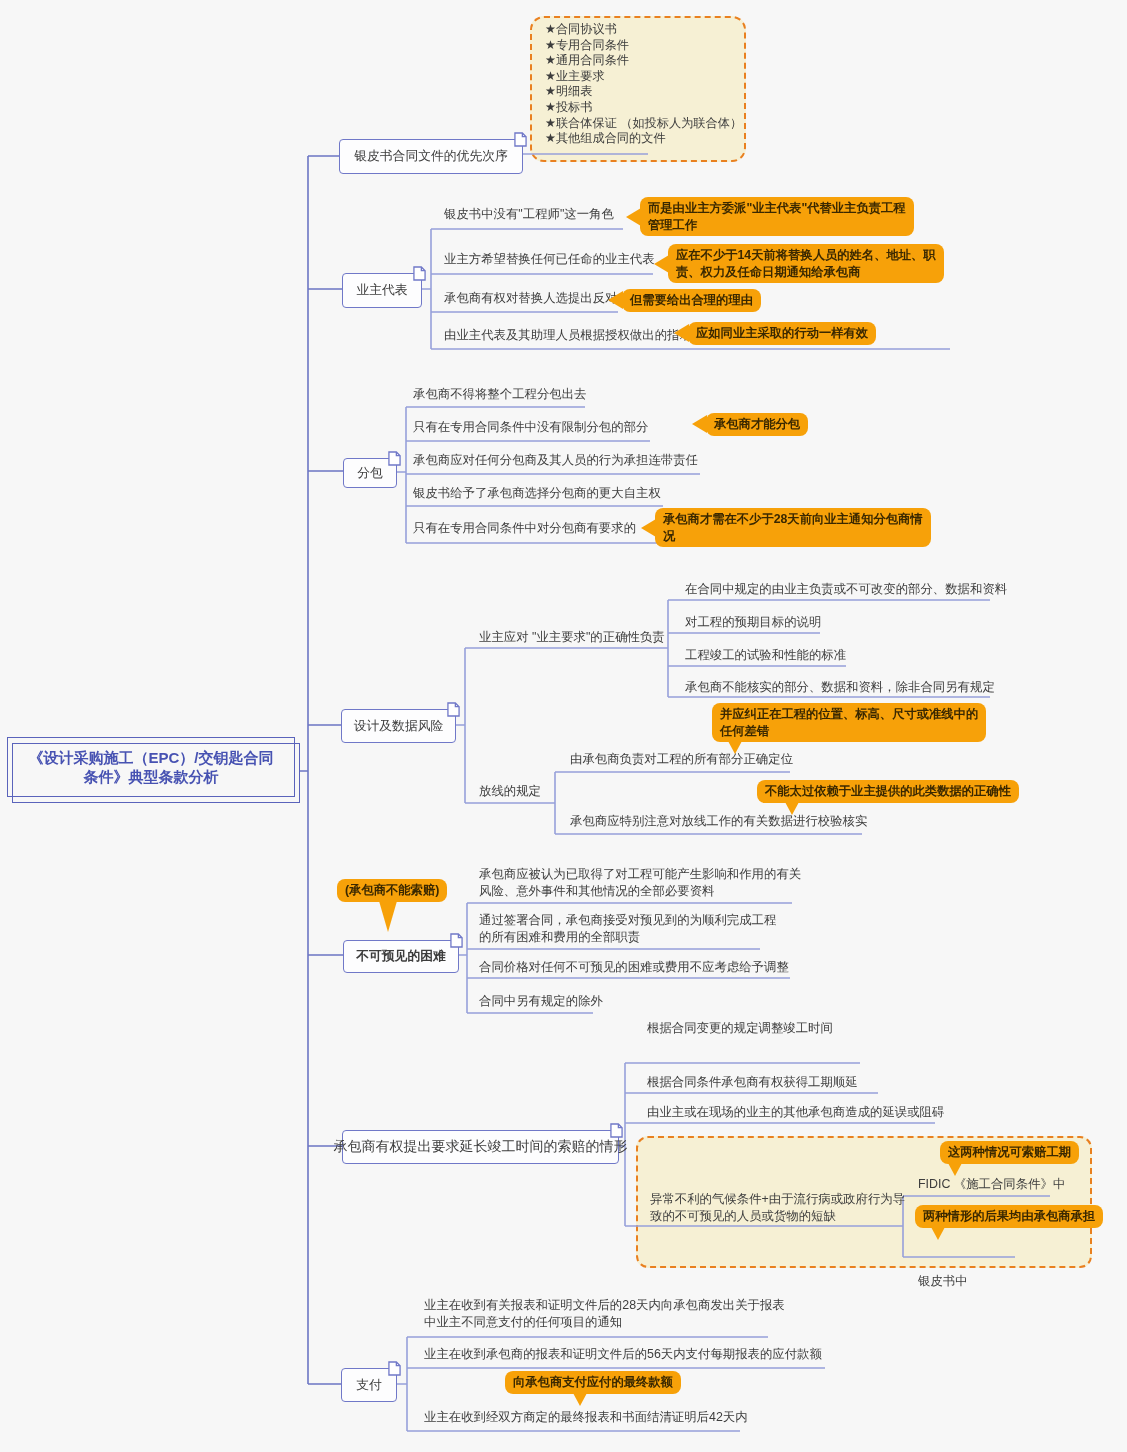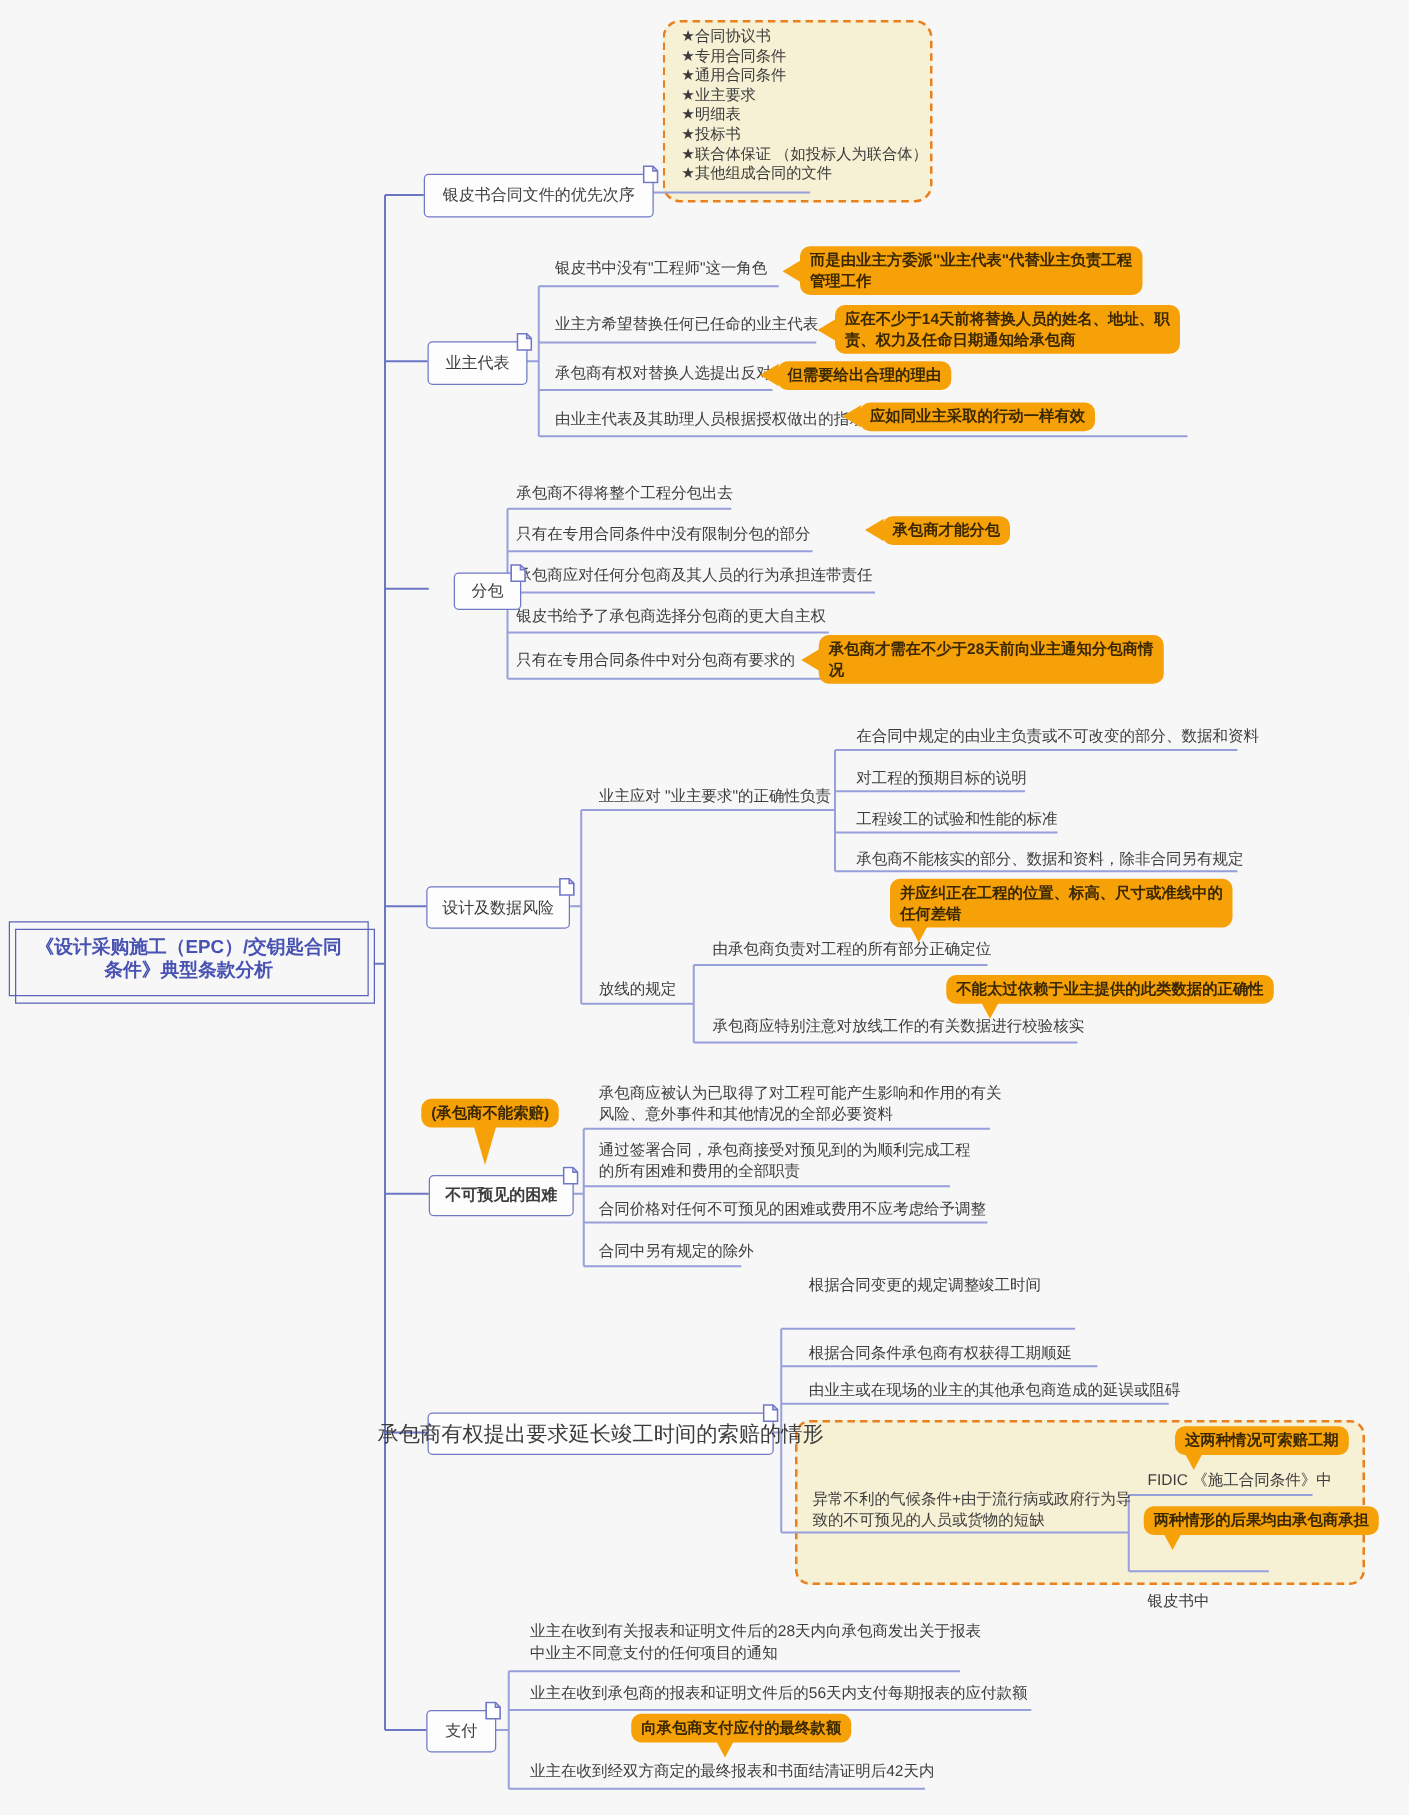--- a/index.html
+++ b/index.html
@@ -91,21 +91,21 @@
   <div class="callout tl" style="left:640px;top:197px;">而是由业主方委派"业主代表"代替业主负责工程
 管理工作</div>
   <div class="leaf" style="left:444px;top:251px;">业主方希望替换任何已任命的业主代表</div>
   <div class="callout tl" style="left:668px;top:244px;">应在不少于14天前将替换人员的姓名、地址、职
 责、权力及任命日期通知给承包商</div>
   <div class="leaf" style="left:444px;top:290px;">承包商有权对替换人选提出反对</div>
   <div class="callout tl" style="left:622px;top:289px;">但需要给出合理的理由</div>
   <div class="leaf" style="left:444px;top:327px;">由业主代表及其助理人员根据授权做出的指示</div>
   <div class="callout tl" style="left:688px;top:322px;">应如同业主采取的行动一样有效</div>
 
-  <div class="node" style="left:343px;top:458px;width:52px;height:28px;margin-left:20px;">
+  <div class="node" style="left:343px;top:458px;width:52px;height:28px;">
     <span>分包</span>
     <svg class="note-ic" viewBox="0 0 14 16">
       <path d="M1 1 h8 l4 4 v10 h-12 z" fill="#fff" stroke="#7078c8" stroke-width="1.4"></path>
       <path d="M9 1 v4 h4" fill="none" stroke="#7078c8" stroke-width="1.4"></path>
     </svg>
   </div>
   <div class="leaf" style="left:413px;top:386px;">承包商不得将整个工程分包出去</div>
   <div class="leaf" style="left:413px;top:419px;">只有在专用合同条件中没有限制分包的部分</div>
   <div class="callout tl" style="left:693px;top:413px;margin-left:13px;">承包商才能分包</div>
   <div class="leaf" style="left:413px;top:452px;">承包商应对任何分包商及其人员的行为承担连带责任</div>
@@ -141,21 +141,21 @@
     </svg>
   </div>
   <div class="callout td-tall" style="left:337px;top:879px;--tx:42px;">(承包商不能索赔)</div>
   <div class="leaf" style="left:479px;top:912px;">通过签署合同，承包商接受对预见到的为顺利完成工程
 的所有困难和费用的全部职责</div>
   <div class="leaf" style="left:479px;top:866px;">承包商应被认为已取得了对工程可能产生影响和作用的有关
 风险、意外事件和其他情况的全部必要资料</div>
   <div class="leaf" style="left:479px;top:959px;">合同价格对任何不可预见的困难或费用不应考虑给予调整</div>
   <div class="leaf" style="left:479px;top:993px;">合同中另有规定的除外</div>
 
-  <div class="node" style="left:342px;top:1130px;width:275px;height:32px;font-size:17px;">
+  <div class="node" style="left:342px;top:1130px;width:275px;height:32px;font-size:14px;">
     <span>承包商有权提出要求延长竣工时间的索赔的情形</span>
     <svg class="note-ic" viewBox="0 0 14 16">
       <path d="M1 1 h8 l4 4 v10 h-12 z" fill="#fff" stroke="#7078c8" stroke-width="1.4"></path>
       <path d="M9 1 v4 h4" fill="none" stroke="#7078c8" stroke-width="1.4"></path>
     </svg>
   </div>
   <div class="leaf" style="left:647px;top:1020px;">根据合同变更的规定调整竣工时间</div>
   <div class="leaf" style="left:647px;top:1074px;">根据合同条件承包商有权获得工期顺延</div>
   <div class="leaf" style="left:647px;top:1104px;">由业主或在现场的业主的其他承包商造成的延误或阻碍</div>
   <div class="leaf" style="left:650px;top:1191px;">异常不利的气候条件+由于流行病或政府行为导

